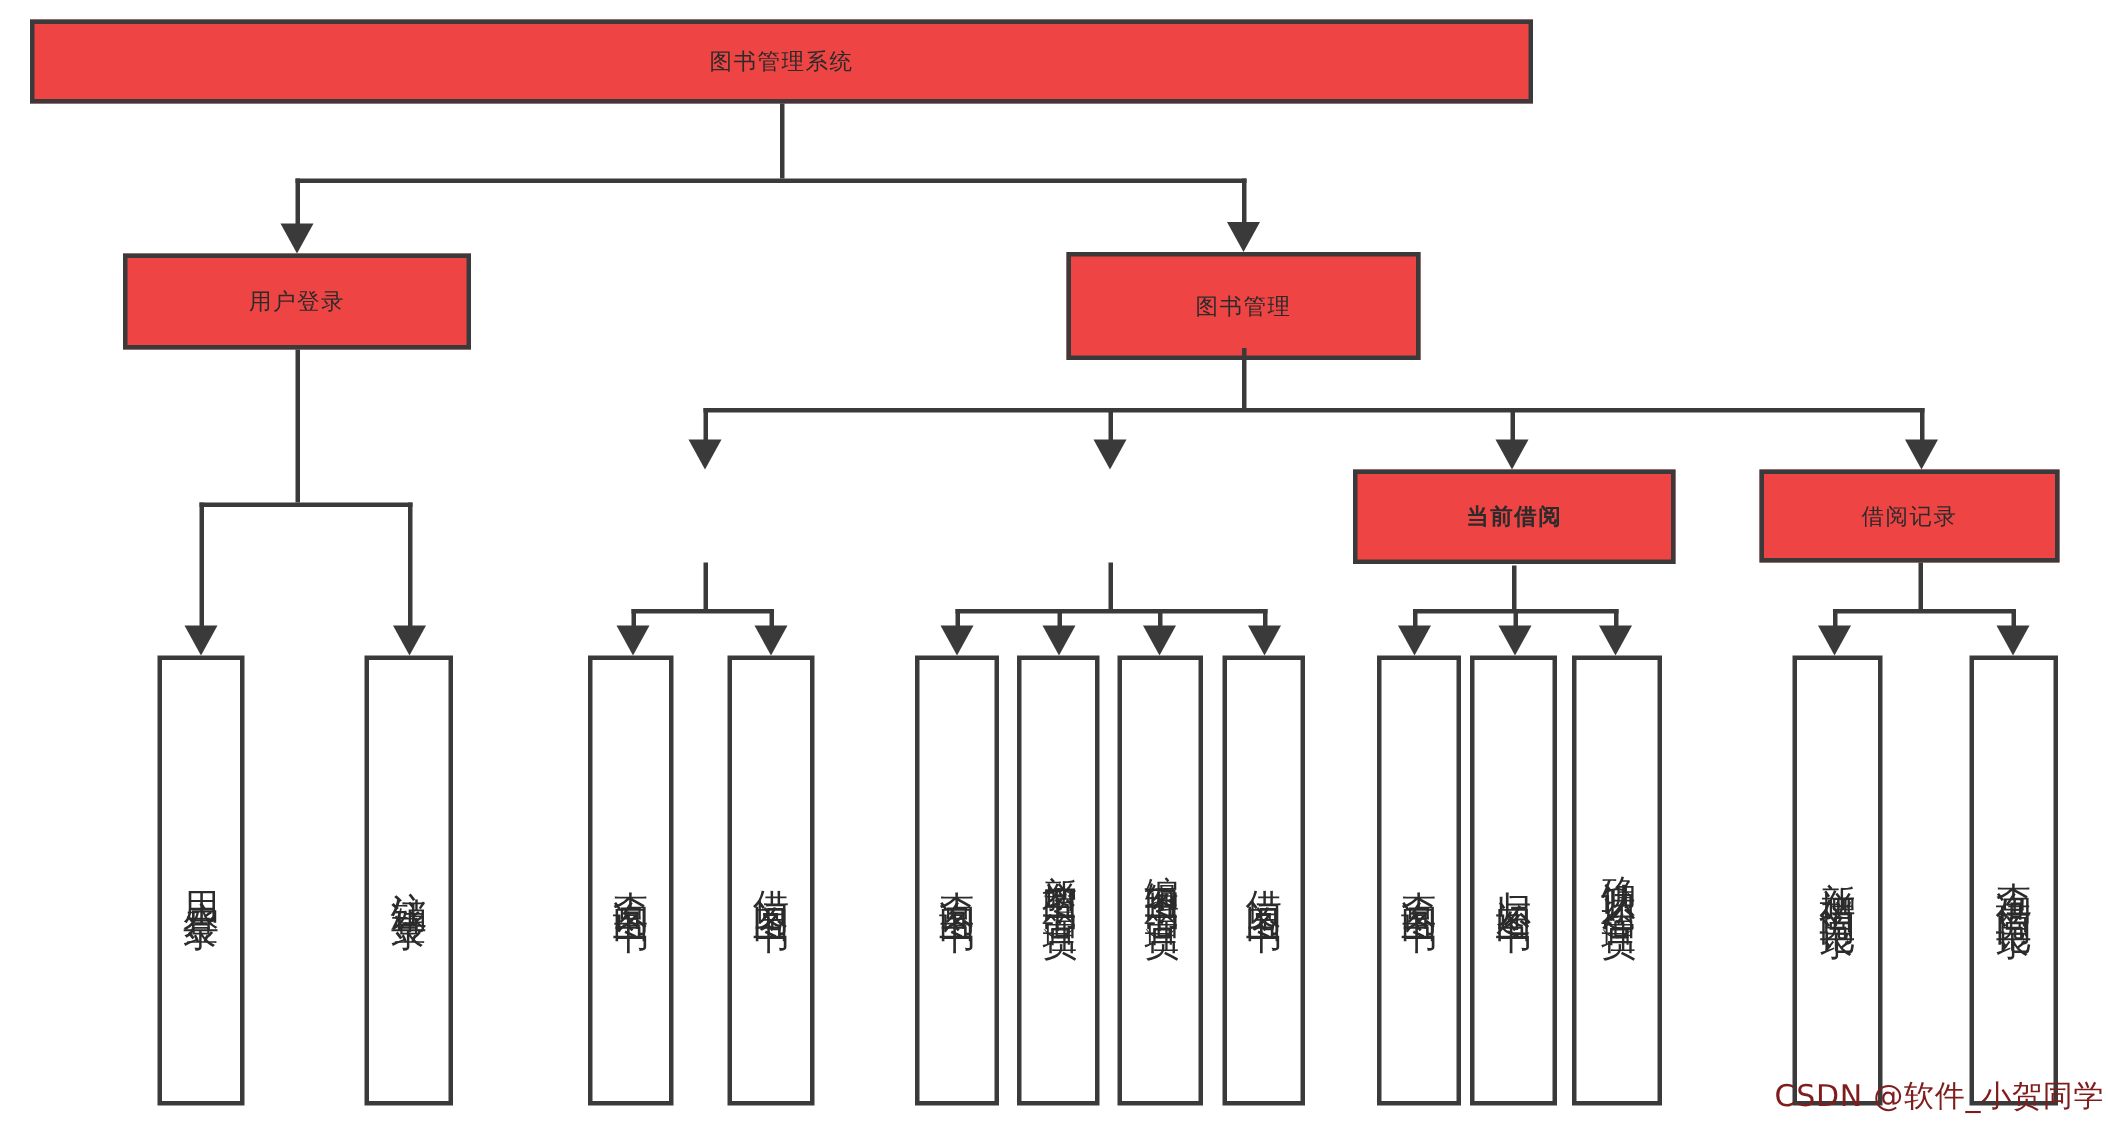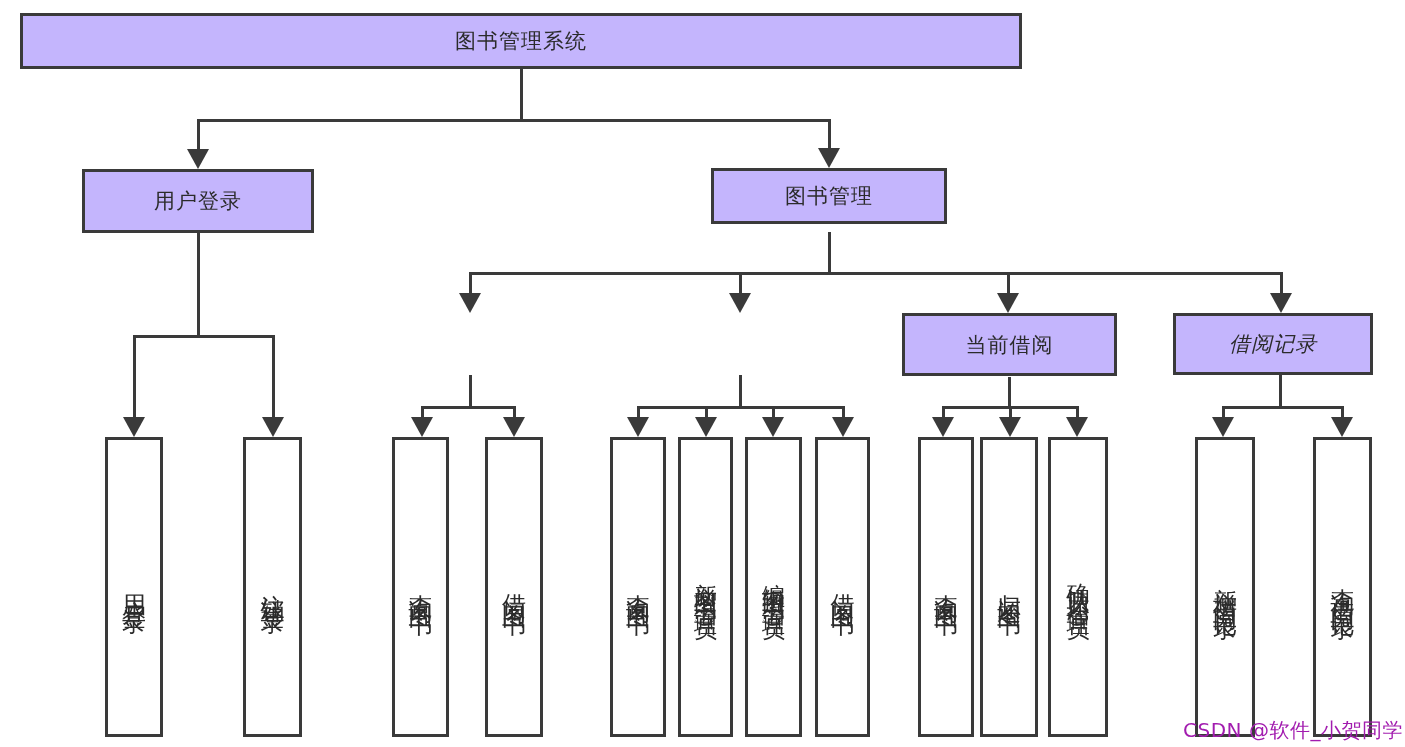--- a/index.html
+++ b/index.html
@@ -1,70 +1,70 @@
 <!DOCTYPE html>
 <html><head>
 <meta charset="utf-8">
 <style>
   html,body{margin:0;padding:0;background:#ffffff;}
   .canvas{
     position:relative;width:1405px;height:747px;background:#ffffff;overflow:hidden;
     font-family:"DejaVu Sans","Liberation Sans",sans-serif;color:#2b2b2b;
   }
   .hbox{
-    position:absolute;box-sizing:border-box;border:3px solid #3a3a3a;background:#c4b5fd;
+    position:absolute;box-sizing:border-box;border:3px solid #3a3a3a;background:#ef4444;
     display:flex;align-items:center;justify-content:center;
-    font-size:21px;letter-spacing:1px;color:#2b2b2b;
+    font-size:15px;letter-spacing:1px;color:#2b2b2b;
   }
   .leaf{
     position:absolute;top:437px;height:300px;box-sizing:border-box;
     border:3px solid #3a3a3a;background:#ffffff;
     display:flex;align-items:center;justify-content:center;
   }
   .leaf span{
     writing-mode:vertical-rl;text-orientation:mixed;
     font-size:24px;line-height:1;letter-spacing:6px;color:#2b2b2b;
   }
   .leaf.long span{letter-spacing:5px;font-size:23px;}
   .vline{position:absolute;width:3px;background:#3a3a3a;}
   .hline{position:absolute;height:3px;background:#3a3a3a;}
   .arrow{
     position:absolute;width:0;height:0;
     border-left:11px solid transparent;border-right:11px solid transparent;
     border-top:20px solid #3a3a3a;
   }
   .watermark{
     position:absolute;left:1183px;top:717px;font-size:20px;
-    color:#a21caf;white-space:nowrap;z-index:10;letter-spacing:0.5px;
+    color:#7f1d1d;white-space:nowrap;z-index:10;letter-spacing:0.5px;
   }
 </style>
 </head>
 <body>
 
 <div class="canvas">
 
   <div class="hbox" style="left:20px;top:13px;width:1002px;height:56px;">
     <span>图书管理系统</span>
   </div>
 
   <div class="hbox" style="left:82px;top:169px;width:232px;height:64px;">
     <span>用户登录</span>
   </div>
 
-  <div class="hbox" style="left:711px;top:168px;width:236px;height:56px;align-items:center;">
+  <div class="hbox" style="left:711px;top:168px;width:236px;height:72px;align-items:center;">
     <span>图书管理</span>
   </div>
 
 
 
-  <div class="hbox" style="left:902px;top:313px;width:215px;height:63px;">
+  <div class="hbox" style="left:902px;top:313px;width:215px;height:63px;font-weight:bold;">
     <span>当前借阅</span>
   </div>
 
-  <div class="hbox" style="left:1173px;top:313px;width:200px;height:62px;font-style:italic;">
+  <div class="hbox" style="left:1173px;top:313px;width:200px;height:62px;">
     <span>借阅记录</span>
   </div>
 
   <div class="leaf" style="left:105px;width:58px;">
     <span>用户登录</span>
   </div>
   <div class="leaf" style="left:243px;width:59px;">
     <span>注销登录</span>
   </div>
 

